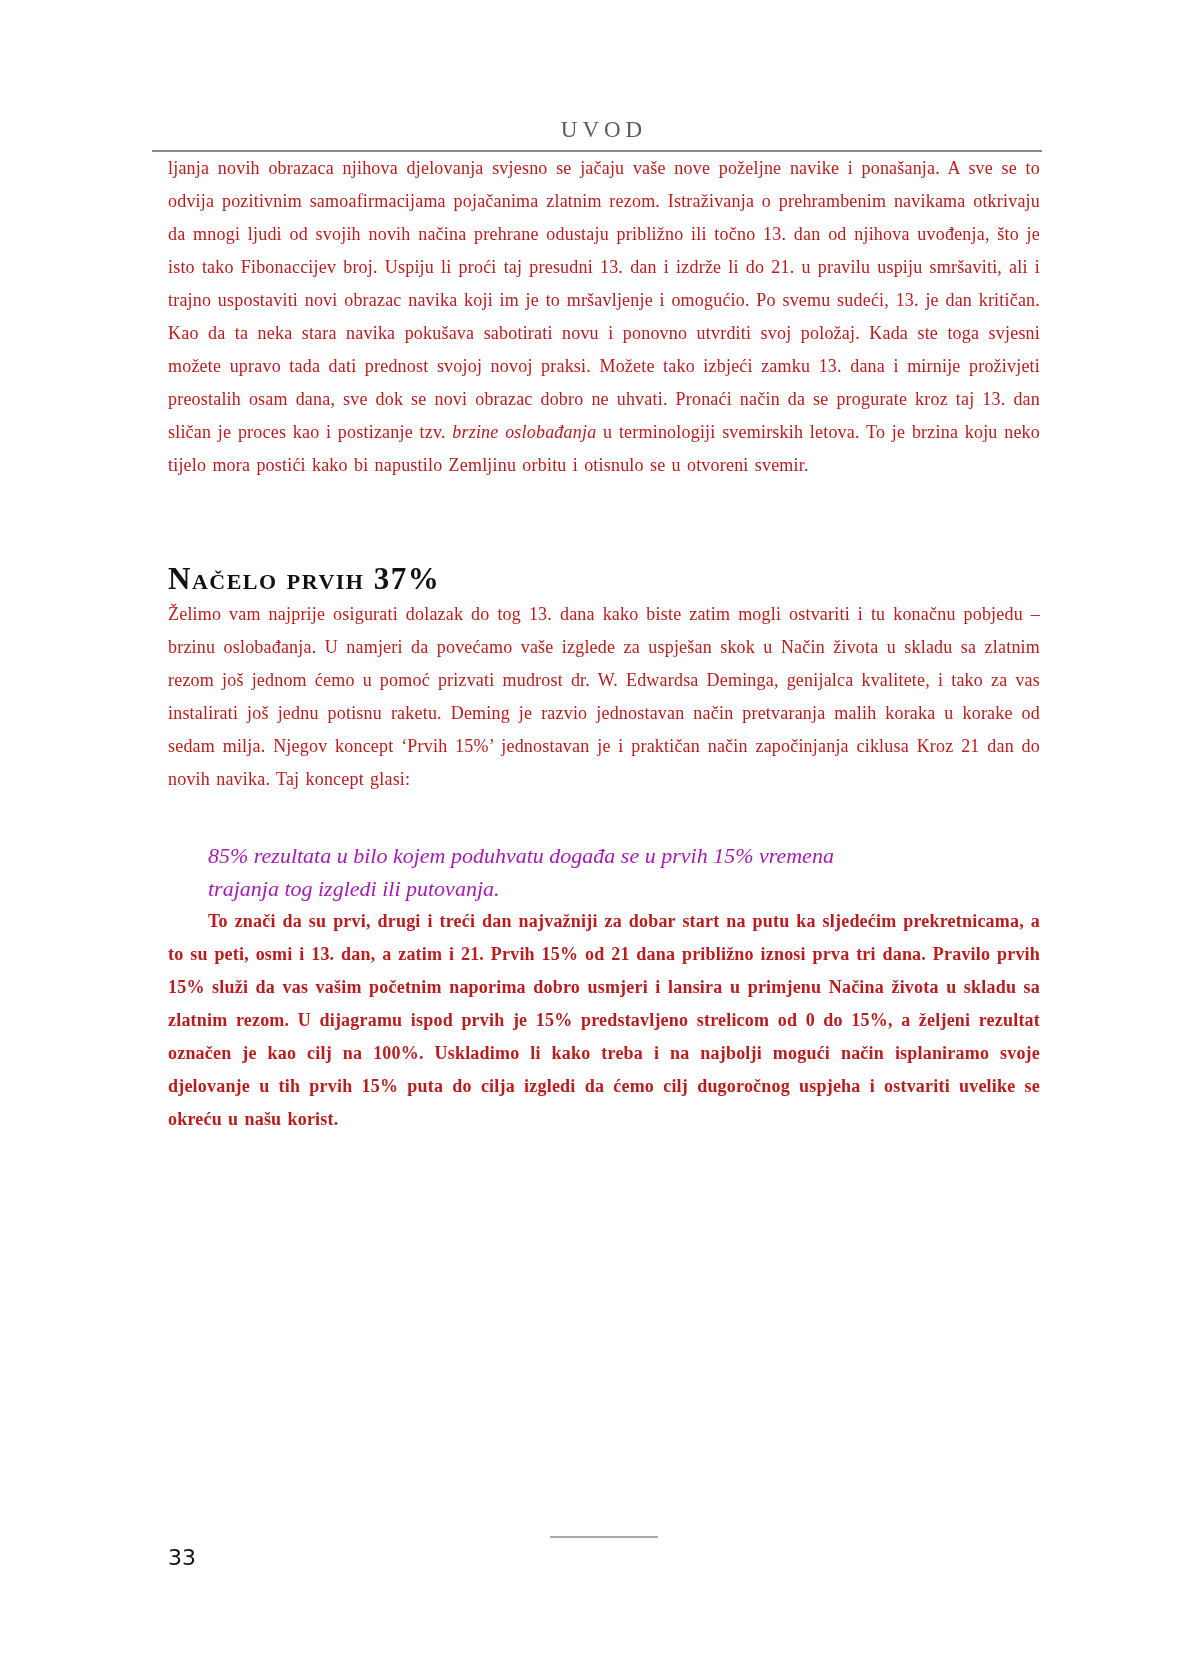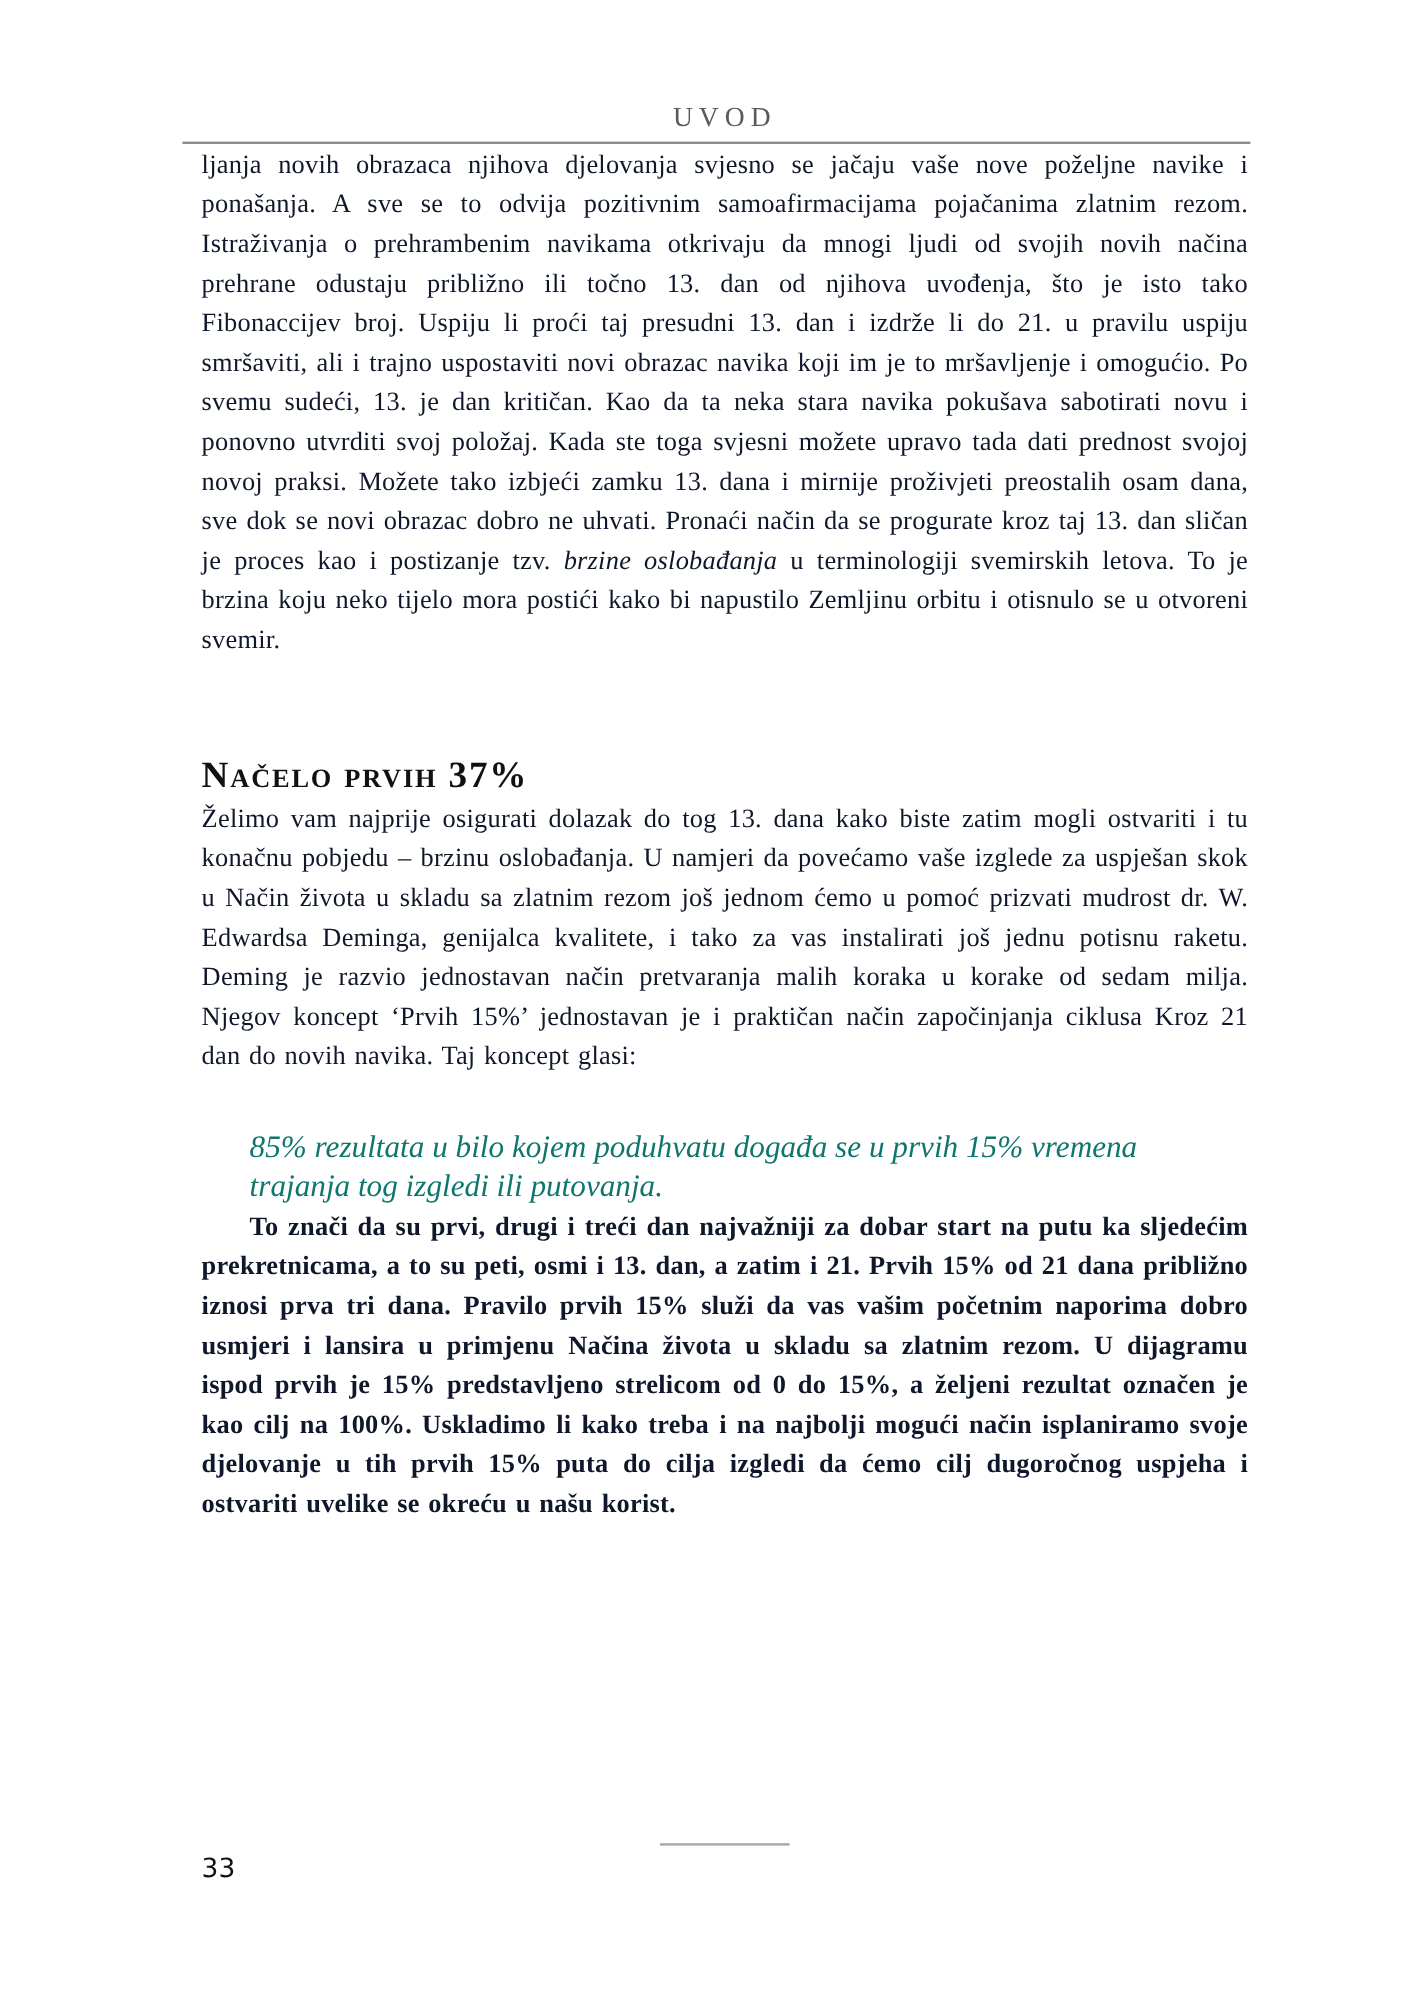--- a/index.html
+++ b/index.html
@@ -12,65 +12,65 @@
     overflow: hidden;
   }
   .page {
     position: absolute; inset: 0;
     background: #ffffff;
   }
   .content {
     position: absolute;
     left: 168px; top: 0;
     width: 872px;
-    padding-top: 84px;
+    padding-top: 116px;
   }
   .running-header {
     margin: 0;
     text-align: center;
     font-size: 23px;
     line-height: 28px;
     letter-spacing: 5px;
     font-weight: 400;
     color: #5a5a5c;
   }
   .header-rule {
     margin-top: 6px;
     margin-left: -16px;
     width: calc(100% + 18px);
     border-top: 2px solid #8c8c8c;
     height: 0;
   }
   p.body {
     margin: 0;
-    font-size: 22px;
+    font-size: 18px;
     line-height: 33px;
     text-align: justify;
     letter-spacing: 0.2px;
     word-spacing: 1.5px;
-    color: #0f172a;
+    color: #b91c1c;
   }
   .p1 { margin-top: 60px; }
   .italic-term { font-style: italic; }
   .section-heading {
     margin: 78px 0 0 0;
     font-size: 31px;
     line-height: 38px;
     font-variant: small-caps;
     font-weight: 600;
     letter-spacing: 1.5px;
     color: #111111;
   }
   .p2 { margin-top: 52px; }
   .quote-block {
     margin: 43px 0 0 40px;
-    font-size: 26px;
+    font-size: 22px;
     line-height: 33px;
     font-style: italic;
-    color: #0f766e;
+    color: #a21caf;
   }
   .p3 { margin-top: 36px; text-indent: 40px; font-weight: bold; }
   .footer {
     position: absolute;
     left: 168px; top: 1536px;
     width: 872px;
     text-align: left;
   }
   .footer-rule {
     width: 108px;

